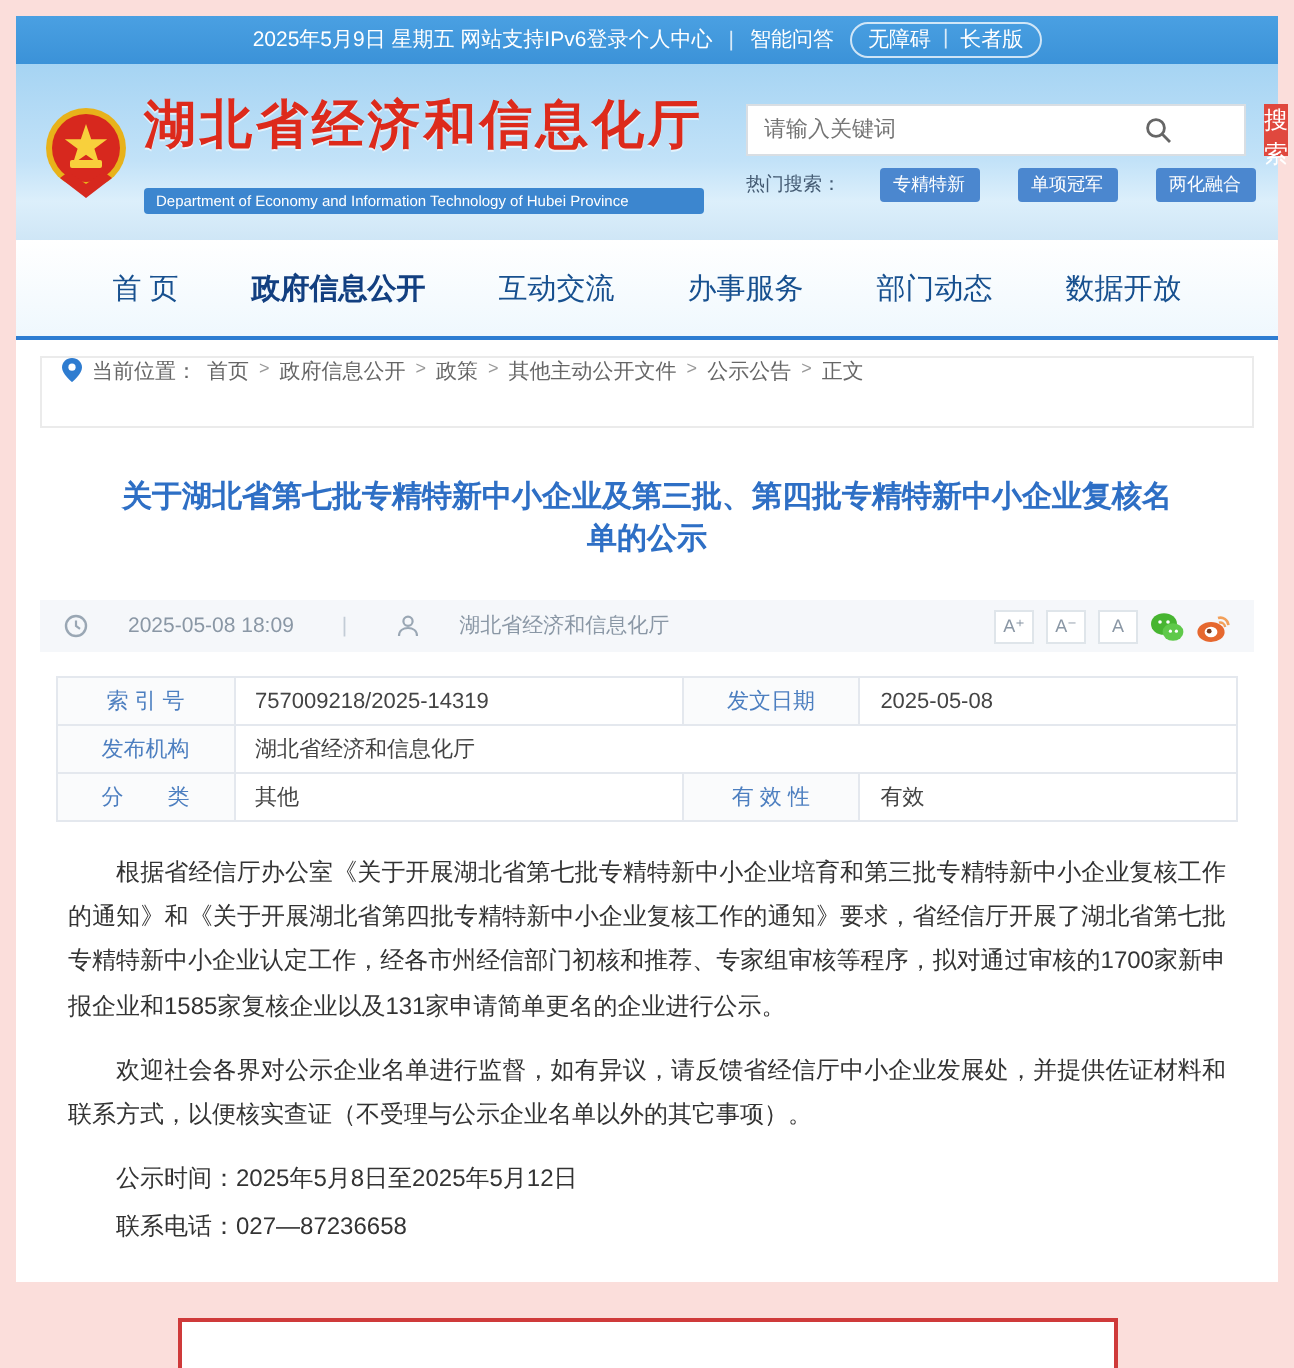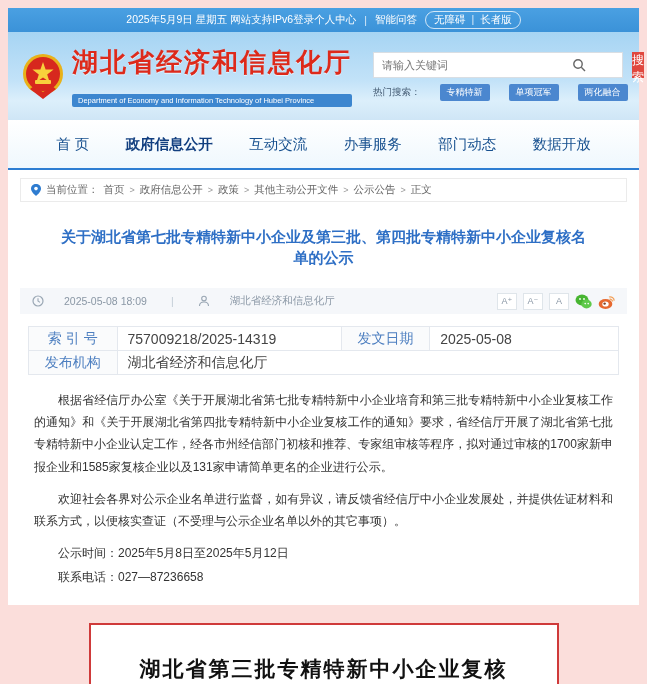--- a/index.html
+++ b/index.html
@@ -31,37 +31,37 @@
   .hot-tag { background:#4b87cf; color:#fff; font-size:9px; padding:2px 7px; border-radius:2px; white-space:nowrap; cursor:pointer; }
 
   
   .nav { height:50px; background:linear-gradient(180deg,rgba(255,255,255,.55),rgba(235,246,253,.8)); border-bottom:2px solid #2d7dd2;
          display:flex; align-items:center; justify-content:space-around; padding:0 30px; }
   .nav-item { font-size:14.5px; color:#17508f; cursor:pointer; white-space:nowrap; }
   .nav-item.active { font-weight:bold; color:#123f80; }
 
   
   .crumb-wrap { padding:8px 12px 0 12px; }
-  .crumb { border:1px solid #ebebeb; height:24px; display:flex; align-items:center; gap:5px; padding:0 10px; font-size:10.5px; color:#666; }
+  .crumb { border:1px solid #ebebeb; height:36px; display:flex; gap:5px; padding:0 10px; font-size:10.5px; color:#666; }
   .crumb .pin { width:10px; height:12px; flex:0 0 auto; }
   .crumb a { color:#666; text-decoration:none; cursor:pointer; }
   .crumb .sep { color:#999; font-size:9px; }
 
   
   .art-title { margin:24px 46px 0 46px; text-align:center; font-size:15px; font-weight:bold; color:#2e6fc5; line-height:1.4; }
   .meta-bar { margin:20px 12px 0 12px; background:#f5f7fa; height:26px; display:flex; align-items:center; justify-content:space-between; padding:0 12px; font-size:10.5px; color:#8a97a5; }
   .meta-left { display:flex; align-items:center; gap:20px; }
   .meta-right { display:flex; align-items:center; gap:6px; }
   .mi { width:12px; height:12px; flex:0 0 auto; }
   .meta-div { color:#c3ccd6; padding:0 4px; }
   .fontbtn { width:20px; height:17px; background:#fff; border:1px solid #dfe5ea; font-size:9px; color:#8a97a5; display:flex; align-items:center; justify-content:center; cursor:pointer; }
   .share { width:17px; height:17px; }
 
   
-  .info-table { width:calc(100% - 40px); margin:12px 20px 0 20px; border-collapse:collapse; font-size:14px; table-layout:fixed;padding-left:22px; }
+  .info-table { width:calc(100% - 40px); margin:12px 20px 0 20px; border-collapse:collapse; font-size:11px; table-layout:fixed;padding-left:22px; }
   .info-table td { border:1px solid #e4e8ee; height:24px; padding:0 10px; }
   .info-table td.lbl { background:#fafbfc; color:#4d7fc0; text-align:center; width:15%; }
   .info-table td.val { color:#444; }
 
   
   .art-body { padding:14px 26px 10px 26px; font-size:12px; color:#333; }
   .art-body p.para { text-indent:2em; line-height:1.85; text-align:justify; margin-bottom:10px; }
   .art-body p.line { text-indent:2em; line-height:1.85; margin-bottom:2px; }
   .page-bottom { height:4px; }
 
@@ -195,20 +195,26 @@
         <tr>
       <td class="lbl">索 引 号</td>
       <td class="val" style="width:38%">757009218/2025-14319</td>
       <td class="lbl">发文日期</td>
       <td class="val">2025-05-08</td>
     </tr>
     <tr>
       <td class="lbl">发布机构</td>
       <td class="val" colspan="3">湖北省经济和信息化厅</td>
     </tr>
+    <tr>
+      <td class="lbl">分　　类</td>
+      <td class="val">其他</td>
+      <td class="lbl">有 效 性</td>
+      <td class="val">有效</td>
+    </tr>
   </tbody>
     </table>
 
   <div class="art-body">
     <p class="para">根据省经信厅办公室《关于开展湖北省第七批专精特新中小企业培育和第三批专精特新中小企业复核工作的通知》和《关于开展湖北省第四批专精特新中小企业复核工作的通知》要求，省经信厅开展了湖北省第七批专精特新中小企业认定工作，经各市州经信部门初核和推荐、专家组审核等程序，拟对通过审核的1700家新申报企业和1585家复核企业以及131家申请简单更名的企业进行公示。</p>
     <p class="para">欢迎社会各界对公示企业名单进行监督，如有异议，请反馈省经信厅中小企业发展处，并提供佐证材料和联系方式，以便核实查证（不受理与公示企业名单以外的其它事项）。</p>
     <p class="line">公示时间：2025年5月8日至2025年5月12日</p>
     <p class="line">联系电话：027—87236658</p>
   </div>
   <div class="page-bottom"></div>

